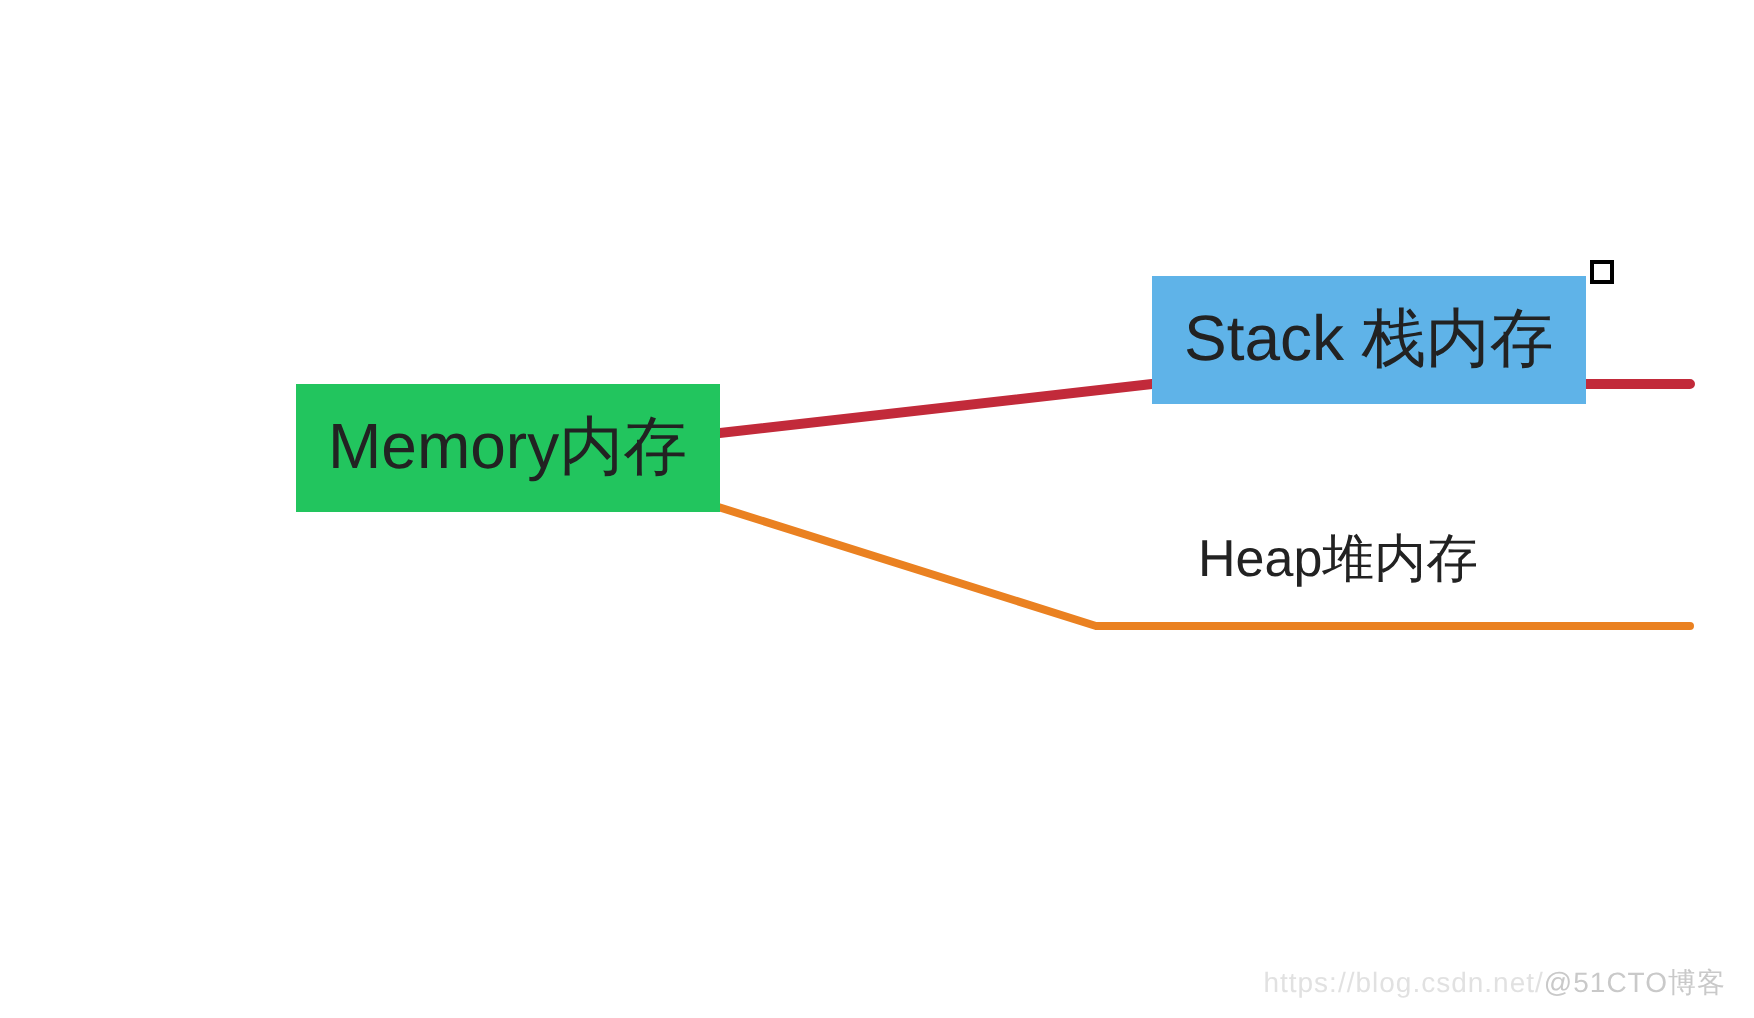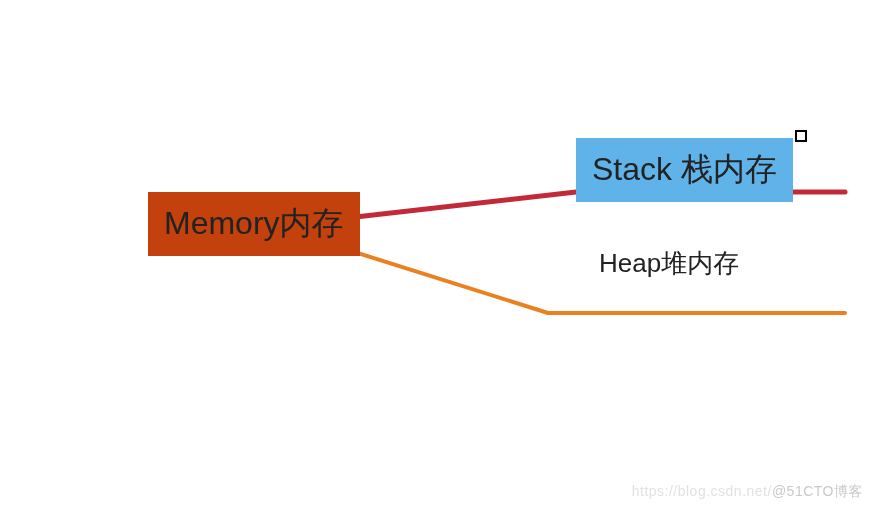--- a/index.html
+++ b/index.html
@@ -14,31 +14,31 @@
     .node {
       position: absolute;
       padding: 10px 16px;
       font-size: 32px;
       color: #222;
       white-space: nowrap;
     }
     .root-node {
       left: 148px;
       top: 192px;
-      background: #c2410c;
+      background: #22c55e;
     }
     .stack-node {
       left: 576px;
       top: 138px;
       background: #5fb3e8;
     }
     .heap-label {
       position: absolute;
       left: 599px;
-      top: 246px;
+      top: 262px;
       font-size: 26px;
       color: #222;
       background: transparent;
       white-space: nowrap;
     }
     .selection-handle {
       position: absolute;
       width: 12px;
       height: 12px;
       border: 2px solid #000;

